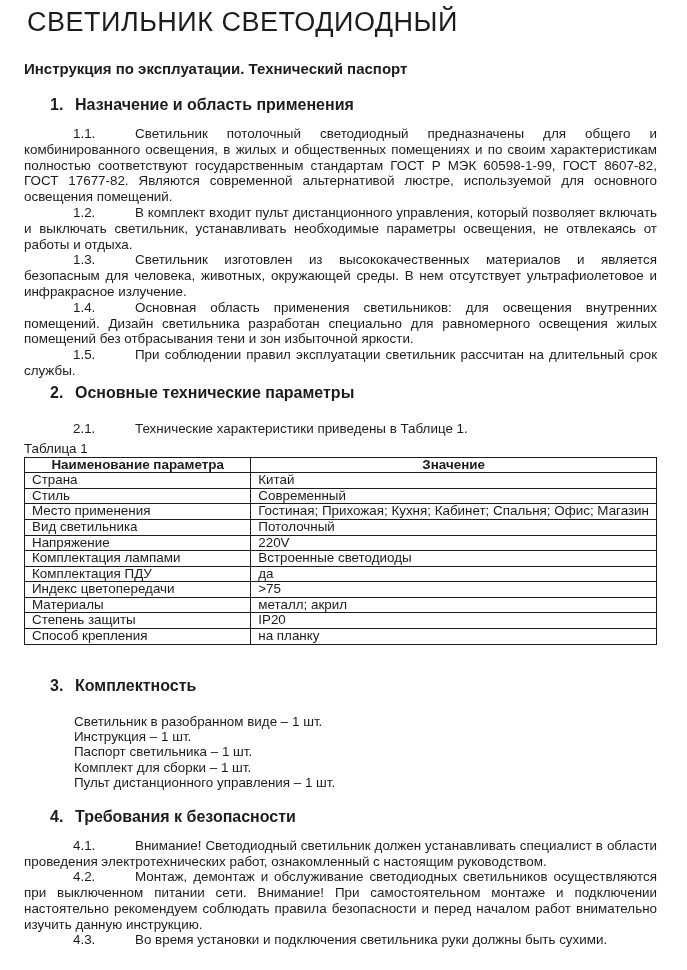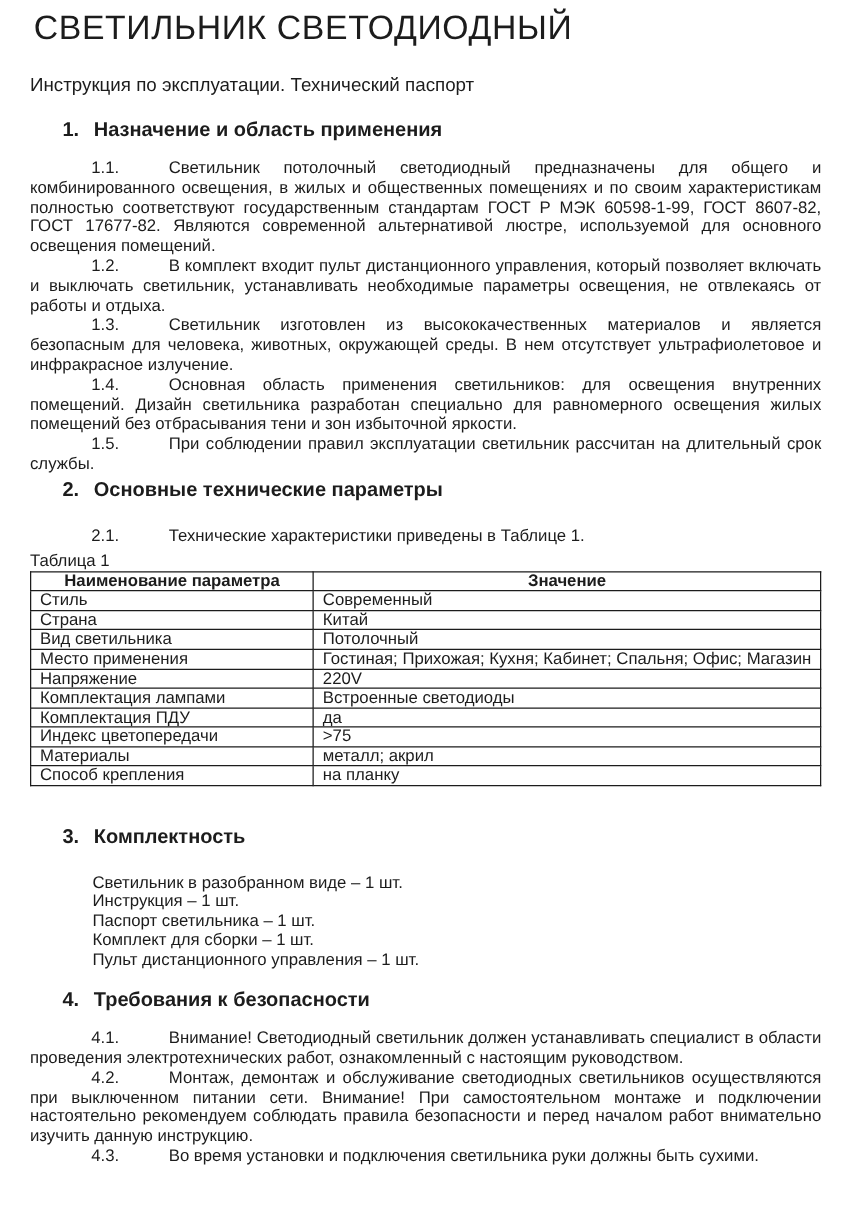--- a/index.html
+++ b/index.html
@@ -15,21 +15,21 @@
   .doc-title {
     font-size: 27px;
     line-height: 32px;
     font-weight: 400;
     letter-spacing: 0.5px;
     margin-left: 3px;
   }
   .doc-subtitle {
     font-size: 15px;
     line-height: 17px;
-    font-weight: 400;
+    font-weight: 700;
     margin-top: 22px;
   }
   .sec-h {
     font-weight: 700;
     font-size: 16px;
     line-height: 18px;
     margin-left: 26px;
   }
   .sec-num { display: inline-block; width: 25px; }
   .sec1-h { margin-top: 19px; }
@@ -106,54 +106,58 @@
 
 <table class="params">
   <thead>
     <tr>
       <th class="col-name">Наименование параметра</th>
       <th>Значение</th>
     </tr>
   </thead>
   <tbody>
     <tr>
+        <td>Страна</td>
+        <td>Китай</td>
+      </tr>
+    <tr>
         <td>Стиль</td>
         <td>Современный</td>
       </tr>
     <tr>
-        <td>Страна</td>
-        <td>Китай</td>
+        <td>Место применения</td>
+        <td>Гостиная; Прихожая; Кухня; Кабинет; Спальня; Офис; Магазин</td>
       </tr>
     <tr>
         <td>Вид светильника</td>
         <td>Потолочный</td>
-      </tr>
-    <tr>
-        <td>Место применения</td>
-        <td>Гостиная; Прихожая; Кухня; Кабинет; Спальня; Офис; Магазин</td>
       </tr>
     <tr>
         <td>Напряжение</td>
         <td>220V</td>
       </tr>
     <tr>
         <td>Комплектация лампами</td>
         <td>Встроенные светодиоды</td>
       </tr>
     <tr>
         <td>Комплектация ПДУ</td>
         <td>да</td>
       </tr>
     <tr>
         <td>Индекс цветопередачи</td>
         <td>&gt;75</td>
       </tr>
     <tr>
         <td>Материалы</td>
         <td>металл; акрил</td>
+      </tr>
+    <tr>
+        <td>Степень защиты</td>
+        <td>IP20</td>
       </tr>
     <tr>
         <td>Способ крепления</td>
         <td>на планку</td>
       </tr>
   </tbody>
 </table>
 
 <div class="sec-h sec3-h">
   <span class="sec-num">3.</span><span>Комплектность</span>

